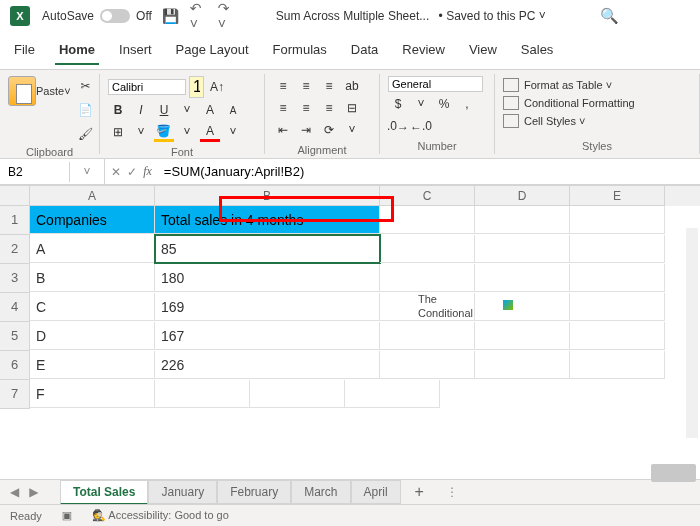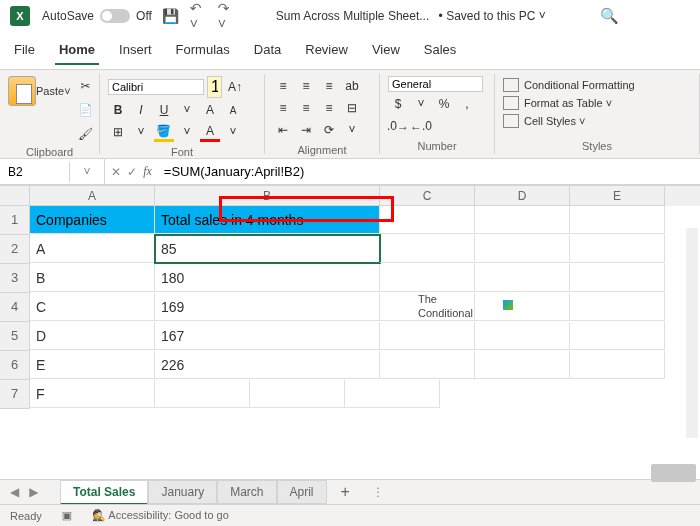--- a/index.html
+++ b/index.html
@@ -17,21 +17,21 @@
 .menubar .active{border-bottom:2px solid #217346;font-weight:600}
 .ribbon{display:flex;background:#f3f2f1;border-top:1px solid #d4d4d4;border-bottom:1px solid #d4d4d4;padding:4px 0;height:90px}
 .ribbon-group{border-right:1px solid #d4d4d4;padding:2px 8px;display:flex;flex-direction:column;justify-content:space-between}
 .ribbon-label{text-align:center;font-size:11px;color:#666;padding-top:2px}
 .clipboard-group{width:100px}
 .paste-btn{display:flex;flex-direction:row;align-items:center;font-size:11px}
 .paste-icon{width:28px;height:30px;background:linear-gradient(#ffd280,#ffb020);border:1px solid #aaa;border-radius:3px;position:relative}
 .paste-icon::after{content:"";position:absolute;width:14px;height:18px;background:#fff;border:1px solid #888;top:7px;left:7px}
 .font-group{width:165px}
 .font-row{display:flex;gap:3px;align-items:center;margin-bottom:2px}
-.font-select{border:1px solid #ccc;background:#fff;font-size:11px;padding:1px 3px;width:96px}
+.font-select{border:1px solid #ccc;background:#fff;font-size:11px;padding:1px 3px;width:78px}
 .size-select{border:1px solid #ccc;background:#fef9c3;font-size:16px;padding:1px 3px;width:15px}
 .rbtn{width:20px;height:20px;display:flex;align-items:center;justify-content:center;font-size:12px;cursor:pointer}
 .align-group{width:115px}
 .number-group{width:115px}
 .styles-group{flex:1}
 .num-select{border:1px solid #ccc;background:#fff;font-size:11px;padding:1px 3px;width:95px}
 .style-item{display:flex;align-items:center;font-size:11px;padding:2px 0;cursor:pointer}
 .style-icon{width:16px;height:14px;margin-right:5px;border:1px solid #888}
 .formula-bar{display:flex;align-items:center;border-bottom:1px solid #d4d4d4;height:26px}
 .name-box{width:70px;border:none;padding:3px 8px;font-size:12px;text-align:left;border-right:1px solid #d4d4d4}
@@ -80,20 +80,21 @@
     <span>Sum Across Multiple Sheet...</span>
     <span style="margin-left:6px">• Saved to this PC ˅</span>
   </div>
   <div class="search-icon">🔍</div>
 </div>
 
 <div class="menubar">
   <span>File</span>
   <span class="active">Home</span>
   <span>Insert</span>
+  <span>Page Layout</span>
   <span>Formulas</span>
   <span>Data</span>
   <span>Review</span>
   <span>View</span>
   <span>Sales</span>
 </div>
 
 <div class="ribbon">
   <div class="ribbon-group clipboard-group">
     <div class="clip-top">
@@ -184,25 +185,25 @@
         <span class="rbtn">←.0</span>
       </div>
     </div>
     <div class="ribbon-label">Number</div>
   </div>
 
   <div class="ribbon-group styles-group">
     <div>
       <div class="style-item">
           <div class="style-icon"></div>
-          <span>Conditional Formatting</span>
+          <span>Format as Table ˅</span>
         </div>
       <div class="style-item">
           <div class="style-icon"></div>
-          <span>Format as Table ˅</span>
+          <span>Conditional Formatting</span>
         </div>
       <div class="style-item">
           <div class="style-icon"></div>
           <span>Cell Styles ˅</span>
         </div>
     </div>
     <div class="ribbon-label">Styles</div>
   </div>
 </div>
 
@@ -292,20 +293,21 @@
 
 <div class="scrollbar-v"></div>
 
 <div class="sheet-tabs">
   <div class="sheet-nav">
     <span>◀</span>
     <span>▶</span>
   </div>
   <div class="tab active">Total Sales</div>
   <div class="tab">January</div>
+  <div class="tab">February</div>
   <div class="tab">March</div>
   <div class="tab">April</div>
   <div class="plus-tab">+</div>
   <span style="margin-left:8px;color:#888">⋮</span>
   <div class="scrollbar-h"></div>
 </div>
 
 <div class="status-bar">
   <span>Ready</span>
   <span>▣</span>

